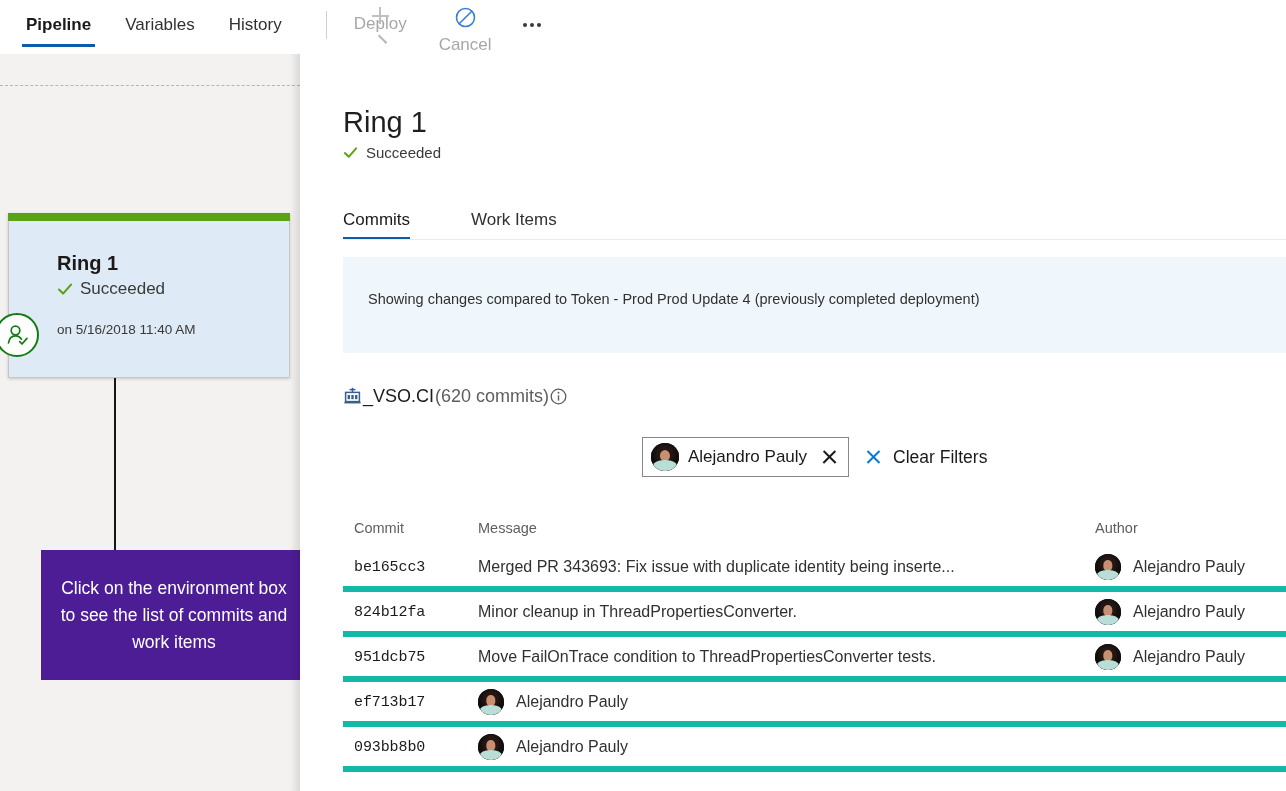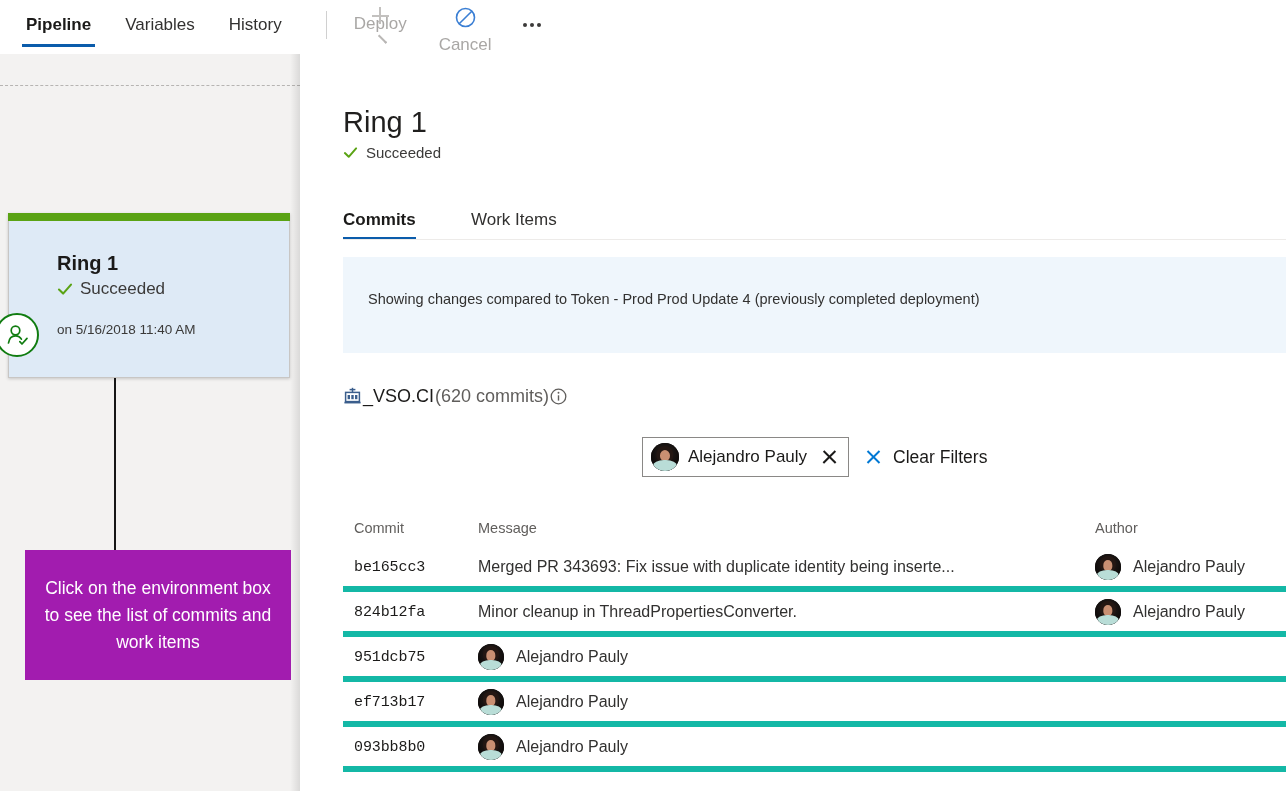--- a/index.html
+++ b/index.html
@@ -85,43 +85,43 @@
   .env-title { font-size: 20px; color: #1b1a19; font-weight: 600; line-height: 26px; }
   .env-status { display: flex; align-items: center; gap: 7px; margin-top: 3px; }
   .env-status .stext { font-size: 17px; color: #3b3a39; }
   .env-date { margin-top: 23px; font-size: 13.5px; color: #3b3a39; }
   .check-green { display: inline-block; width: 16px; height: 16px; }
 
   .connector-line {
     position: absolute; left: 114px; top: 324px; width: 2px; height: 172px; background: #161616;
   }
   .callout {
-    position: absolute; left: 25px; top: 496px; width: 266px; height: 130px;
-    background: #a21caf; color: #ffffff; display: flex; align-items: center; justify-content: flex-start;
+    position: absolute; left: 41px; top: 496px; width: 266px; height: 130px;
+    background: #4c1d95; color: #ffffff; display: flex; align-items: center; justify-content: flex-start;
     text-align: center; padding: 6px 12px;
   }
   .callout-text { font-size: 17.5px; line-height: 27px; color: #ffffff; }
 
   
   .detail {
     position: absolute; left: 300px; top: 54px; width: 986px; height: 737px;
     background: #ffffff; overflow: hidden;
   }
   .detail-header { position: absolute; left: 43px; top: 50px; }
   .detail-title { font-size: 29px; color: #201f1e; font-weight: 400; line-height: 36px; }
   .detail-status { display: flex; align-items: center; gap: 7px; margin-top: 4px; }
   .detail-status .stext { font-size: 15px; color: #3b3a39; }
 
   .tabs { position: absolute; left: 43px; top: 146px; width: 943px; height: 40px; }
   .tabs-line { position: absolute; left: 0; top: 39px; width: 943px; height: 1px; background: #edebe9; }
   .tab {
     position: absolute; top: 0; height: 39px; display: flex; align-items: center;
     font-size: 17px; color: #323130; cursor: pointer; white-space: nowrap;
   }
-  .tab.selected { color: #1b1a19; font-weight: 700; }
+  .tab.selected { color: #1b1a19; font-weight: 400; }
   .tab.selected::after {
     content: ""; position: absolute; left: 0; right: 0; bottom: 0; height: 2.5px; background: #0b5cab;
   }
   #tab-commits { left: 0; }
   #tab-workitems { left: 128px; }
 
   .diff-banner {
     position: absolute; left: 43px; top: 203px; width: 943px; height: 96px;
     background: #eff6fc; padding: 22px 0 0 25px;
   }
@@ -381,20 +381,21 @@
               <span class="hair"></span>
               <span class="face"></span>
               <span class="shirt"></span>
             </span>
           <span class="author-name">Alejandro Pauly</span>
         </div>
       </div>
 
       <div class="trow data">
         <div class="col-commit"><span class="commit-hash">951dcb75</span></div>
+        <div class="col-message"><span class="commit-msg">Move FailOnTrace condition to ThreadPropertiesConverter tests.</span></div>
         <div class="col-author">
           <span class="avatar sm">
               <span class="bg"></span>
               <span class="hair"></span>
               <span class="face"></span>
               <span class="shirt"></span>
             </span>
           <span class="author-name">Alejandro Pauly</span>
         </div>
       </div>

